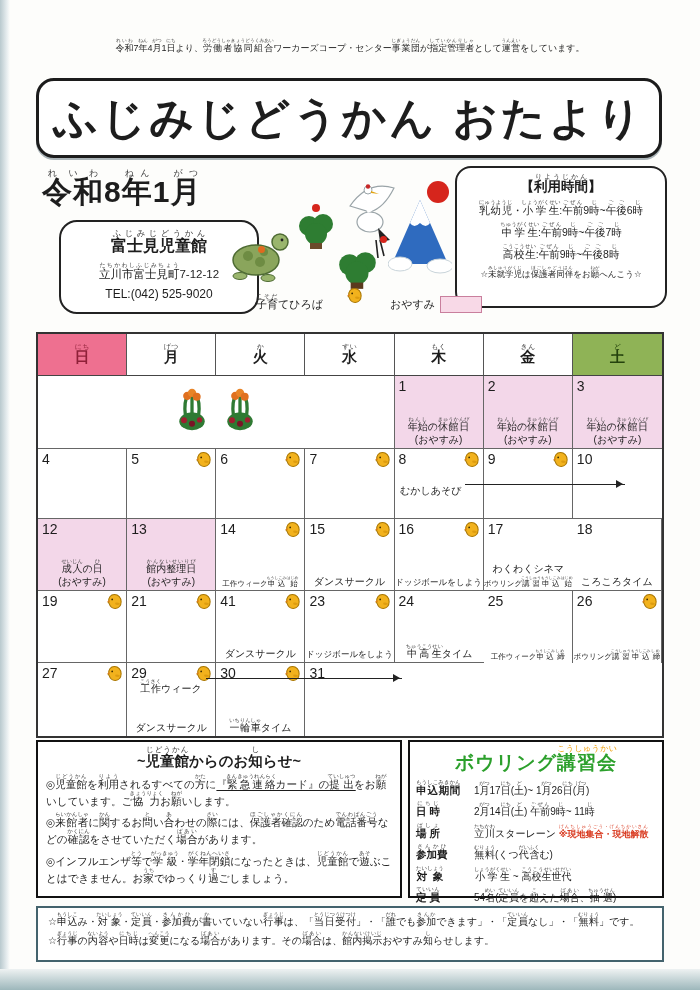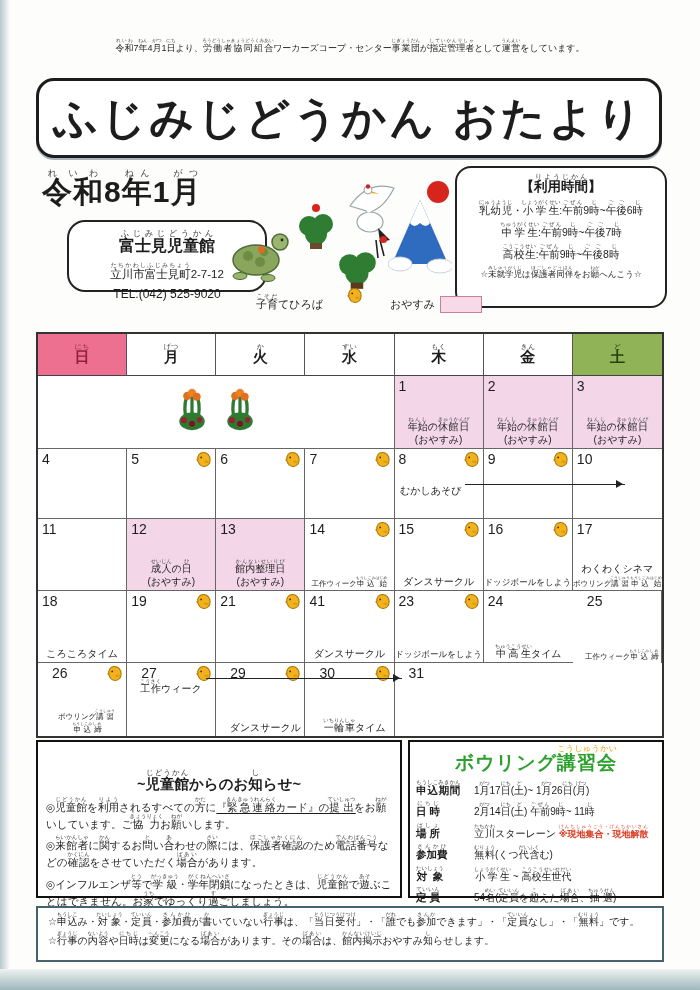--- a/index.html
+++ b/index.html
@@ -23,21 +23,21 @@
 
   .title-box{position:absolute;left:36px;top:78px;width:620px;height:74px;
     border:3px solid #1c1c1c;border-radius:18px;background:#fff;
     display:flex;align-items:center;justify-content:center;
     box-shadow:0 2px 0 0 #aab4b8;}
   .title-box .t{font-size:44px;font-weight:bold;letter-spacing:3px;}
 
   .date{position:absolute;left:42px;top:168px;font-size:30px;font-weight:bold;letter-spacing:1px;}
   .date rt{font-size:9px;}
 
-  .facility-box{position:absolute;left:67px;top:220px;width:200px;height:72px;
+  .facility-box{position:absolute;left:59px;top:220px;width:200px;height:94px;
     border:2px solid #222;border-radius:18px;background:#fff;text-align:center;padding-top:7px;box-sizing:border-box;}
   .fac-name{font-size:16px;font-weight:bold;}
   .fac-addr{font-size:11.5px;margin-top:5px;}
   .fac-tel{font-size:12px;margin-top:5px;}
 
   .hours-box{position:absolute;left:455px;top:166px;width:212px;height:142px;
     border:2px solid #222;border-radius:16px;background:#fff;text-align:center;
     padding:5px 6px;box-sizing:border-box;}
   .hours-title{font-size:13.5px;font-weight:bold;}
   .hours-line{font-size:10.5px;margin-top:3px;}
@@ -59,39 +59,39 @@
     grid-template-rows:42px 73px 70px 72px 72px 73px;}
   .wd{border-right:1px solid #555;border-bottom:1px solid #444;
     display:flex;align-items:center;justify-content:center;font-size:15px;font-weight:bold;}
   .wd rt{font-size:7px;}
   .wd.sun{background:#ee7090;color:#8e2038;}
   .wd.sun rt{color:#8e2038;}
   .wd.sat{background:#8fb356;color:#24420d;}
   .wd.sat rt{color:#24420d;}
   .cell{border-right:1px solid #666;border-bottom:1px solid #666;position:relative;}
   .cell.lc,.wd.lc{border-right:none;}
-  .cell.lr{border-bottom:none;margin-left:10px;}
+  .cell.lr{border-bottom:none;}
   .cell.pink{background:#f3d7e9;}
   .cell .num{position:absolute;left:4px;top:2px;font-size:14px;}
   .cell .chick{position:absolute;right:3px;top:2px;}
   .cell .lines{position:absolute;left:0;bottom:2px;width:100%;text-align:center;}
   .line-ev{font-size:10px;line-height:1.3;}
   .line-sm{font-size:8.5px;line-height:1.3;}
   .line-tiny{font-size:7.5px;line-height:1.25;}
   .banner{grid-column:span 4;border-right:1px solid #666;border-bottom:1px solid #666;
     display:flex;align-items:center;justify-content:center;gap:16px;}
   .banner .bt{font-size:40px;font-weight:bold;font-family:"DejaVu Serif","Liberation Serif",serif;letter-spacing:6px;}
   .cal-arrow{position:absolute;display:flex;gap:4px;font-size:10px;}
   .aline{height:0;border-top:1.6px solid #222;position:relative;}
   .aline::after{content:"";position:absolute;right:-2px;top:-5px;
     border:4px solid transparent;border-left:7px solid #222;}
 
   .notice-box{position:absolute;left:36px;top:740px;width:366px;height:158px;
     border:2.5px solid #111;background:#fff;box-sizing:border-box;padding:3px 8px;}
-  .notice-title{text-align:center;font-size:14.5px;font-weight:bold;margin-top:23px;}
+  .notice-title{text-align:center;font-size:14.5px;font-weight:bold;}
   .notice-item{font-size:10.6px;line-height:1.45;margin-top:2px;text-align:left;}
 
   .bowl-box{position:absolute;left:408px;top:740px;width:256px;height:158px;
     border:2.5px solid #111;background:#fff;box-sizing:border-box;padding:2px 6px;}
   .bowl-title{text-align:center;font-size:19px;font-weight:bold;color:#2ca02c;letter-spacing:1px;}
   .bowl-title rt{color:#ef9c00;font-size:8px;}
   .brow{display:flex;gap:6px;align-items:flex-end;margin:2.5px 0;}
   .blabel{width:52px;font-weight:bold;font-size:10.5px;flex:none;}
   .bval{font-size:10px;}
   .bval .r{font-size:9px;font-weight:bold;}
@@ -109,21 +109,21 @@
 <div class="top-note"><ruby>令和<rt>れいわ</rt></ruby><span>7</span><ruby>年<rt>ねん</rt></ruby><span>4</span><ruby>月<rt>がつ</rt></ruby><span>1</span><ruby>日<rt>にち</rt></ruby><span>より、</span><ruby>労働者協同組合<rt>ろうどうしゃきょうどうくみあい</rt></ruby><span>ワーカーズコープ・センター</span><ruby>事業団<rt>じぎょうだん</rt></ruby><span>が</span><ruby>指定管理者<rt>していかんりしゃ</rt></ruby><span>として</span><ruby>運営<rt>うんえい</rt></ruby><span>をしています。</span></div>
 
 <div class="title-box">
   <span class="t">ふじみじどうかん おたより</span>
 </div>
 
 <div class="date"><ruby>令和<rt>れいわ</rt></ruby><span>8</span><ruby>年<rt>ねん</rt></ruby><span>1</span><ruby>月<rt>がつ</rt></ruby></div>
 
 <div class="facility-box">
   <div class="fac-name"><ruby>富士見児童館<rt>ふじみじどうかん</rt></ruby></div>
-  <div class="fac-addr"><ruby>立川市富士見町<rt>たちかわしふじみちょう</rt></ruby><span>2-7-12</span></div>
+  <div class="fac-addr"><ruby>立川市富士見町<rt>たちかわしふじみちょう</rt></ruby><span>7-12-12</span></div>
   <div class="fac-tel">TEL:(042) 525-9020</div>
 </div>
 
 <svg class="illus" style="left:228px;top:222px" width="66" height="62" viewBox="0 0 66 62">
   <ellipse cx="28" cy="38" rx="23" ry="15" fill="#8aa55c" stroke="#4e6b33" stroke-width="1.5"></ellipse>
   <circle cx="20" cy="34" r="5" fill="#6e8c43"></circle>
     <circle cx="32" cy="40" r="5" fill="#6e8c43"></circle>
     <circle cx="36" cy="30" r="4" fill="#6e8c43"></circle>
   <circle cx="52" cy="20" r="8" fill="#9ab56d" stroke="#4e6b33" stroke-width="1.5"></circle>
   <circle cx="54" cy="18" r="1.4" fill="#222"></circle>
@@ -294,23 +294,20 @@
       <span class="chick"><svg width="17" height="17" viewBox="0 0 22 22">
           <path d="M11 2 C5.5 2 3 6.5 3.6 10.8 C2.4 11.2 2.4 12.9 3.9 13.1 C5.1 17.2 8 20 12 20 C16.8 20 19.6 16.2 19.6 11.4 C19.6 5.8 16 2 11 2 Z" fill="#f2b21d" stroke="#a87500" stroke-width="1.3"></path>
           <circle cx="8" cy="8.3" r="1.1" fill="#3a2a00"></circle>
           <path d="M4.4 9.6 L1.4 10.8 L4.5 11.9 Z" fill="#e2751d"></path>
           <path d="M12 12.5 q4.5 -1.2 6.5 1.8 q-3.4 2.4 -6.5 0.4 Z" fill="#dd9c10"></path>
         </svg></span>
     </div>
     <div class="cell lc">
       <span class="num">10</span>
     </div>
-    <div class="cell">
-      <span class="num">11</span>
-    </div>
     <div class="cell pink">
       <span class="num">12</span>
       <div class="lines">
         <div class="line-ev"><ruby>成人<rt>せいじん</rt></ruby><span>の</span><ruby>日<rt>ひ</rt></ruby></div>
         <div class="line-ev"><span>(おやすみ)</span></div>
       </div>
     </div>
     <div class="cell pink">
       <span class="num">13</span>
       <div class="lines">

